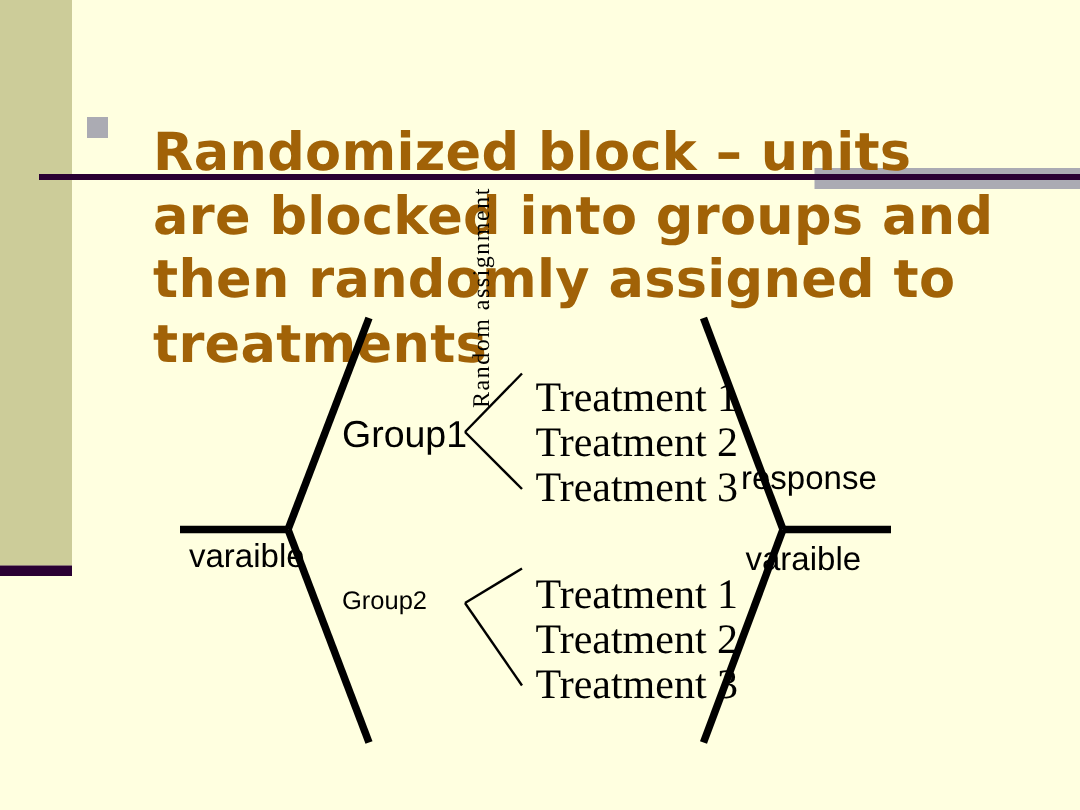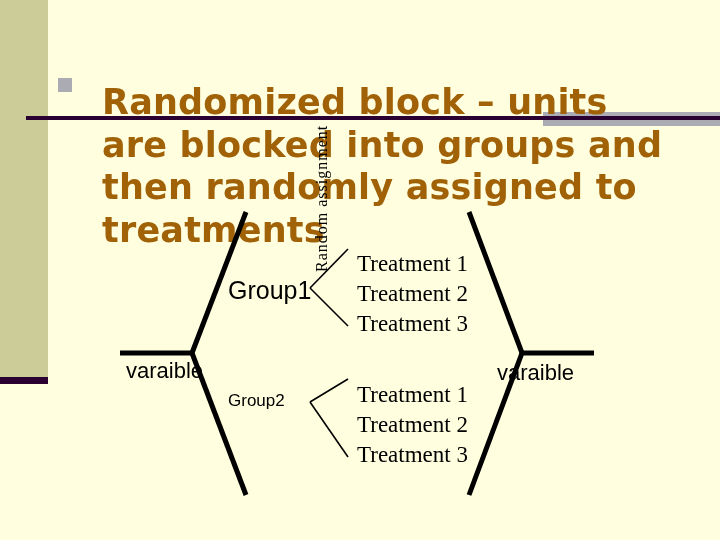--- a/index.html
+++ b/index.html
@@ -108,21 +108,21 @@
   .lbl-response    { left: 494px; top: 108px; font-size: 22px; }
   .lbl-varaible-r  { left: 497px; top: 162px; font-size: 22px; }
 
   .lbl-group1 { left: 228px; top: 78px;  font-size: 25px; }
   .lbl-group2 { left: 228px; top: 192px; font-size: 17px; }
 
   .trt {
     position: absolute;
     color: #000000;
     font-family: "Liberation Serif", serif;
-    font-size: 23px;
+    font-size: 28px;
     white-space: nowrap;
     line-height: 1;
   }
   .g1-t1 { left: 357px; top: 52px; }
   .g1-t2 { left: 357px; top: 82px; }
   .g1-t3 { left: 357px; top: 112px; }
   .g2-t1 { left: 357px; top: 183px; }
   .g2-t2 { left: 357px; top: 213px; }
   .g2-t3 { left: 357px; top: 243px; }
 
@@ -175,20 +175,21 @@
 
       <path d="M 310 88 L 348 49" stroke="#000000" stroke-width="1.6" fill="none"></path>
       <path d="M 310 88 L 348 126" stroke="#000000" stroke-width="1.6" fill="none"></path>
 
       <path d="M 310 202 L 348 179" stroke="#000000" stroke-width="1.6" fill="none"></path>
       <path d="M 310 202 L 348 257" stroke="#000000" stroke-width="1.6" fill="none"></path>
     </svg>
 
     <span class="dg-label lbl-varaible-l">varaible</span>
 
+    <span class="dg-label lbl-response">response</span>
     <span class="dg-label lbl-varaible-r">varaible</span>
 
     <span class="dg-label lbl-group1">Group1</span>
     <span class="dg-label lbl-group2">Group2</span>
 
     <span class="trt g1-t1">Treatment 1</span>
     <span class="trt g1-t2">Treatment 2</span>
     <span class="trt g1-t3">Treatment 3</span>
 
     <span class="trt g2-t1">Treatment 1</span>

